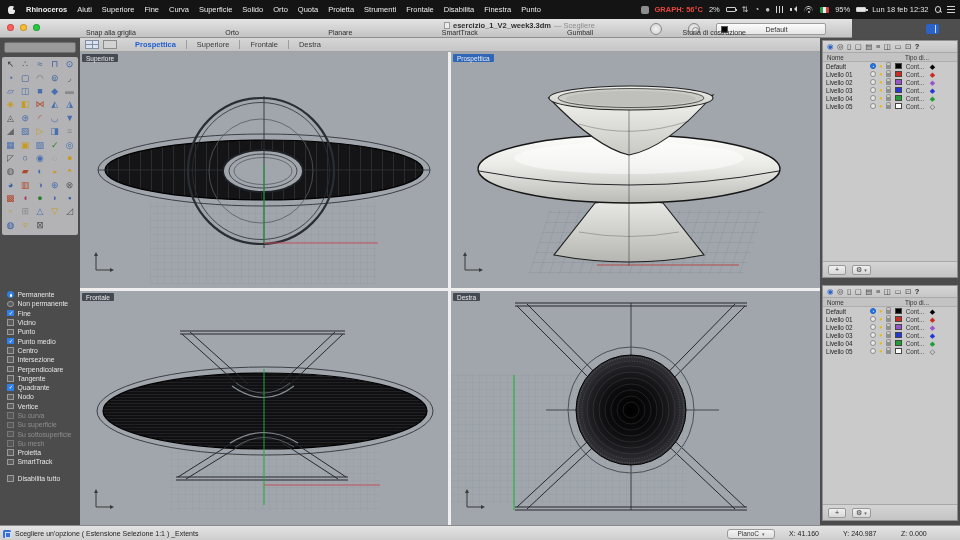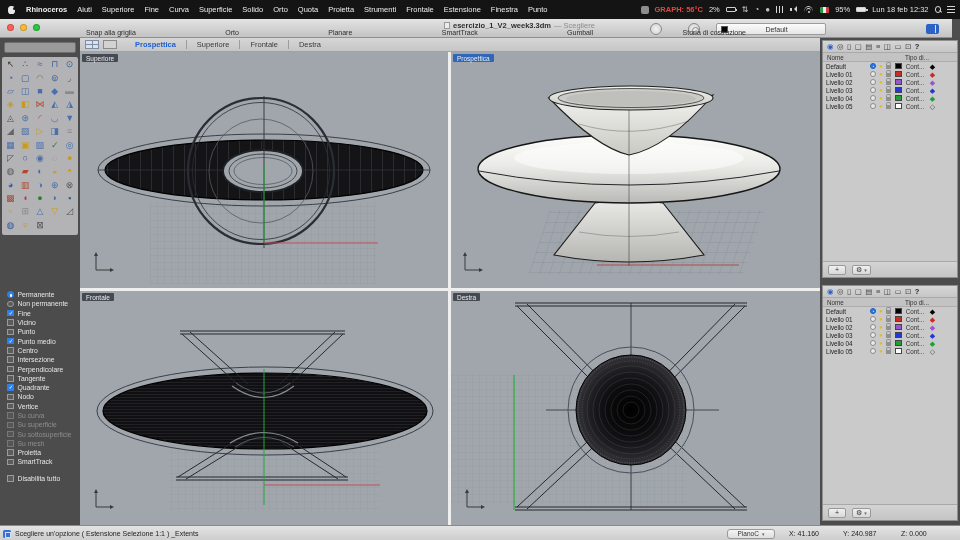--- a/index.html
+++ b/index.html
@@ -27,21 +27,21 @@
   .ic-speaker::after{content:"";position:absolute;left:1px;top:0.5px;border:3.5px solid transparent;border-right:3.5px solid #d5d5d5;}
   .ic-wifi{width:10px;height:8px;position:relative;}
   .ic-wifi::before{content:"";position:absolute;left:0;top:0;width:9px;height:5px;border-top:1.4px solid #d5d5d5;border-radius:50% 50% 0 0/100% 100% 0 0;}
   .ic-wifi::after{content:"";position:absolute;left:2.2px;top:2.6px;width:4.6px;height:3px;border-top:1.4px solid #d5d5d5;border-radius:50% 50% 0 0/100% 100% 0 0;}
   .ic-wifi .dot{position:absolute;left:3.9px;top:5.4px;width:1.8px;height:1.8px;border-radius:50%;background:#d5d5d5;}
   .ic-search{width:6.5px;height:6.5px;border:1.3px solid #d5d5d5;border-radius:50%;position:relative;}
   .ic-search::after{content:"";position:absolute;width:3.4px;height:1.3px;background:#d5d5d5;transform:rotate(45deg);right:-2.6px;bottom:-0.6px;}
   .ic-list{width:8px;height:7px;background:repeating-linear-gradient(#d5d5d5 0 1px,transparent 1px 3px);}
 
   
-  #toolbar{position:absolute;left:0;top:19px;width:952px;height:19px;background:linear-gradient(#e3e3e3,#c3c3c3);border-bottom:1px solid #8f8f8f;}
+  #toolbar{position:absolute;left:0;top:19px;width:852px;height:19px;background:linear-gradient(#e3e3e3,#c3c3c3);border-bottom:1px solid #8f8f8f;}
   .tl{position:absolute;top:5px;width:7px;height:7px;border-radius:50%;border:0.5px solid rgba(0,0,0,.2);}
   #win-title{position:absolute;left:444px;top:2px;display:flex;align-items:center;gap:3px;font-size:7.5px;white-space:nowrap;}
   .doc-ic{width:6px;height:7px;background:#ececec;border:1px solid #9a9a9a;}
   #title-main{color:#2e2e2e;font-weight:bold;}
   #title-suffix{color:#8d8d8d;}
   #toggles{position:absolute;left:86px;top:10px;width:660px;display:flex;justify-content:space-between;font-size:7px;color:#2c2c2c;}
   .toggle{white-space:nowrap;}
   .tb-circle{position:absolute;top:4px;width:12px;height:12px;border-radius:50%;border:1px solid #8a8a8a;background:radial-gradient(#f2f2f2,#cfcfcf);}
   .tb-circle.inner::after{content:"";position:absolute;left:2.5px;top:2.5px;width:5px;height:5px;border-radius:50%;border:1px solid #8a8a8a;}
   #layer-dd{position:absolute;left:716px;top:4px;width:110px;height:12px;background:linear-gradient(#fbfbfb,#e6e6e6);border:1px solid #9c9c9c;border-radius:2px;display:flex;align-items:center;gap:4px;padding:0 4px;font-size:7px;color:#333;}
@@ -136,21 +136,21 @@
           <span class="mitem">Superiore</span>
           <span class="mitem">Fine</span>
           <span class="mitem">Curva</span>
           <span class="mitem">Superficie</span>
           <span class="mitem">Solido</span>
           <span class="mitem">Orto</span>
           <span class="mitem">Quota</span>
           <span class="mitem">Proietta</span>
           <span class="mitem">Strumenti</span>
           <span class="mitem">Frontale</span>
-          <span class="mitem">Estensione</span>
+          <span class="mitem">Disabilita</span>
           <span class="mitem">Finestra</span>
           <span class="mitem">Punto</span>
         </span>
     </div>
     <div id="menu-status">
         <span class="ic-block"></span>
         <span class="sttext" style="color: rgb(232, 71, 63); font-weight: bold;">GRAPH: 56°C</span>
         <span class="sttext">2%</span>
         <span class="ic-batt"></span>
         <span class="stglyph" style="color: rgb(207, 207, 207);">⇅</span>

